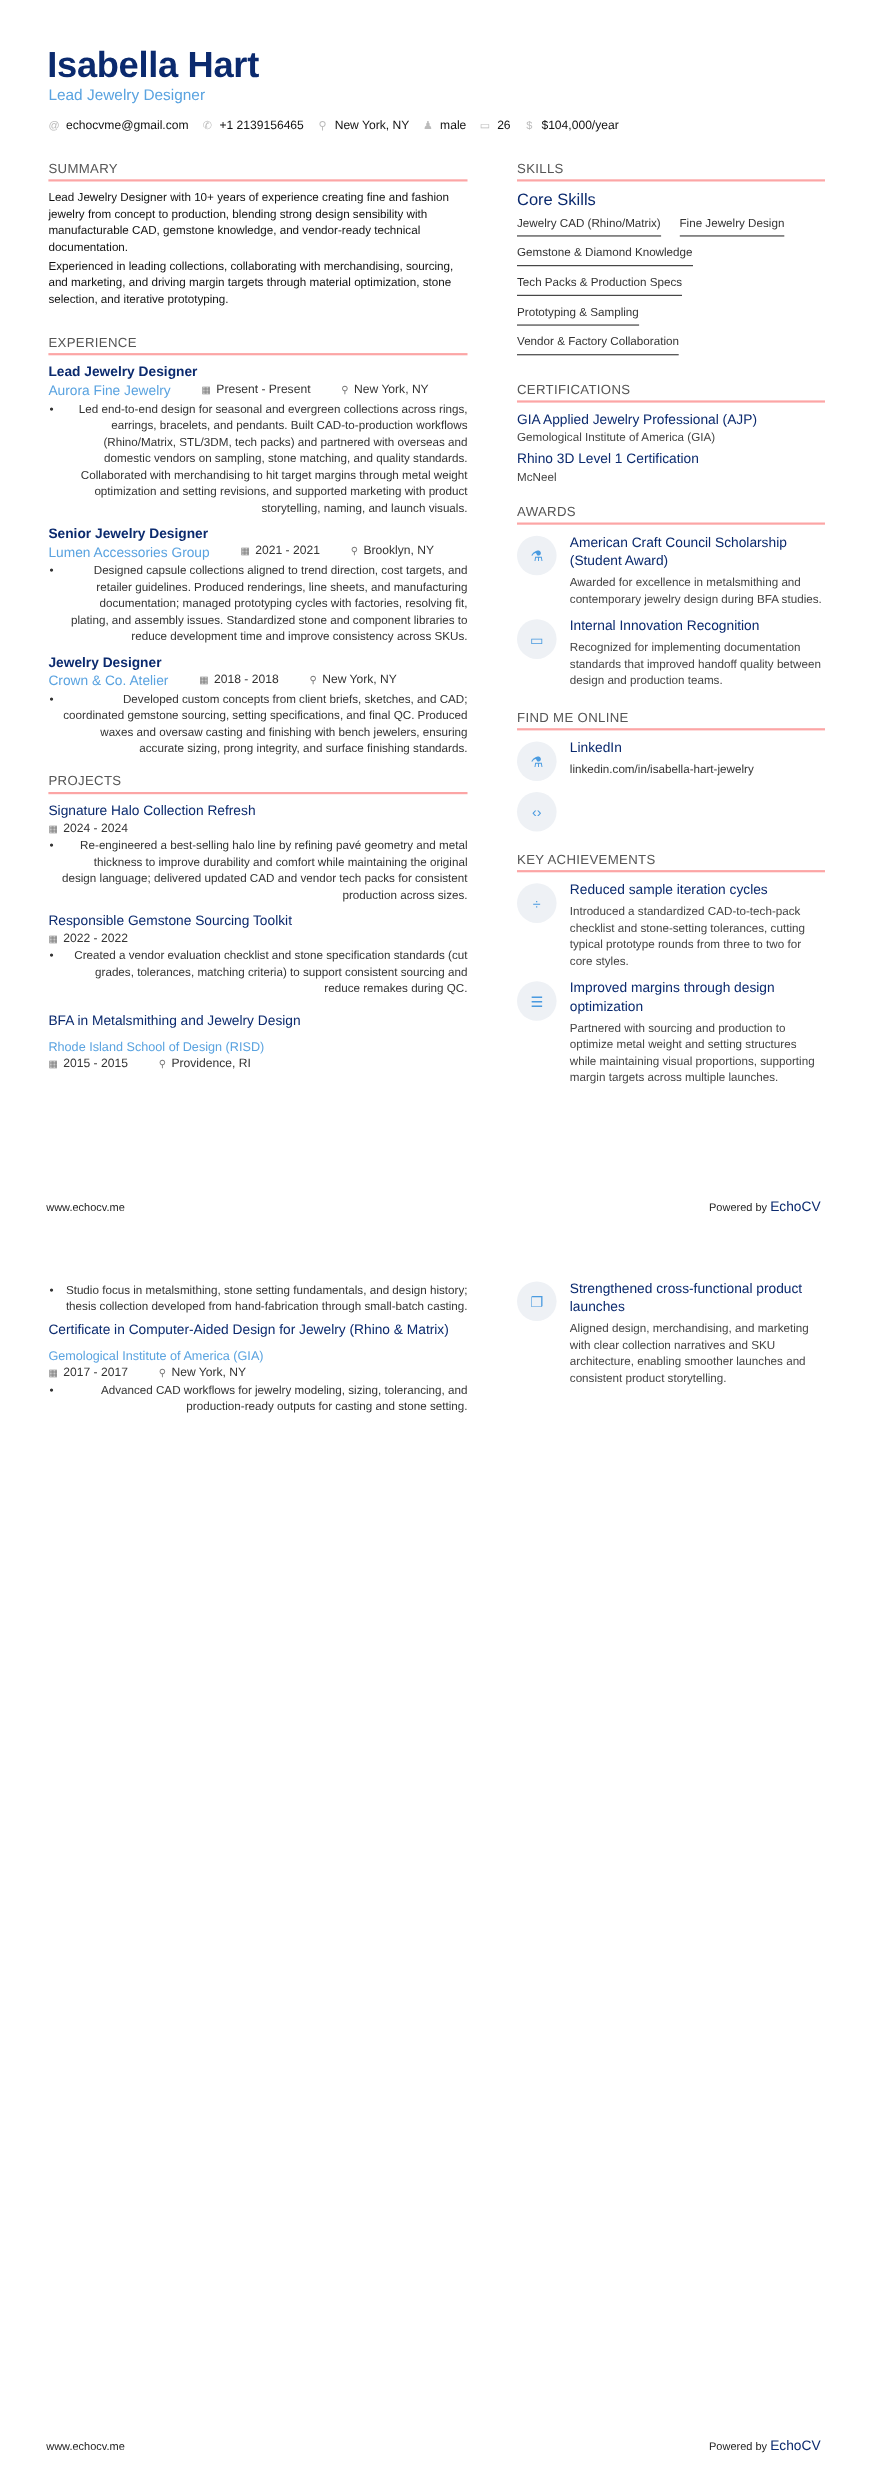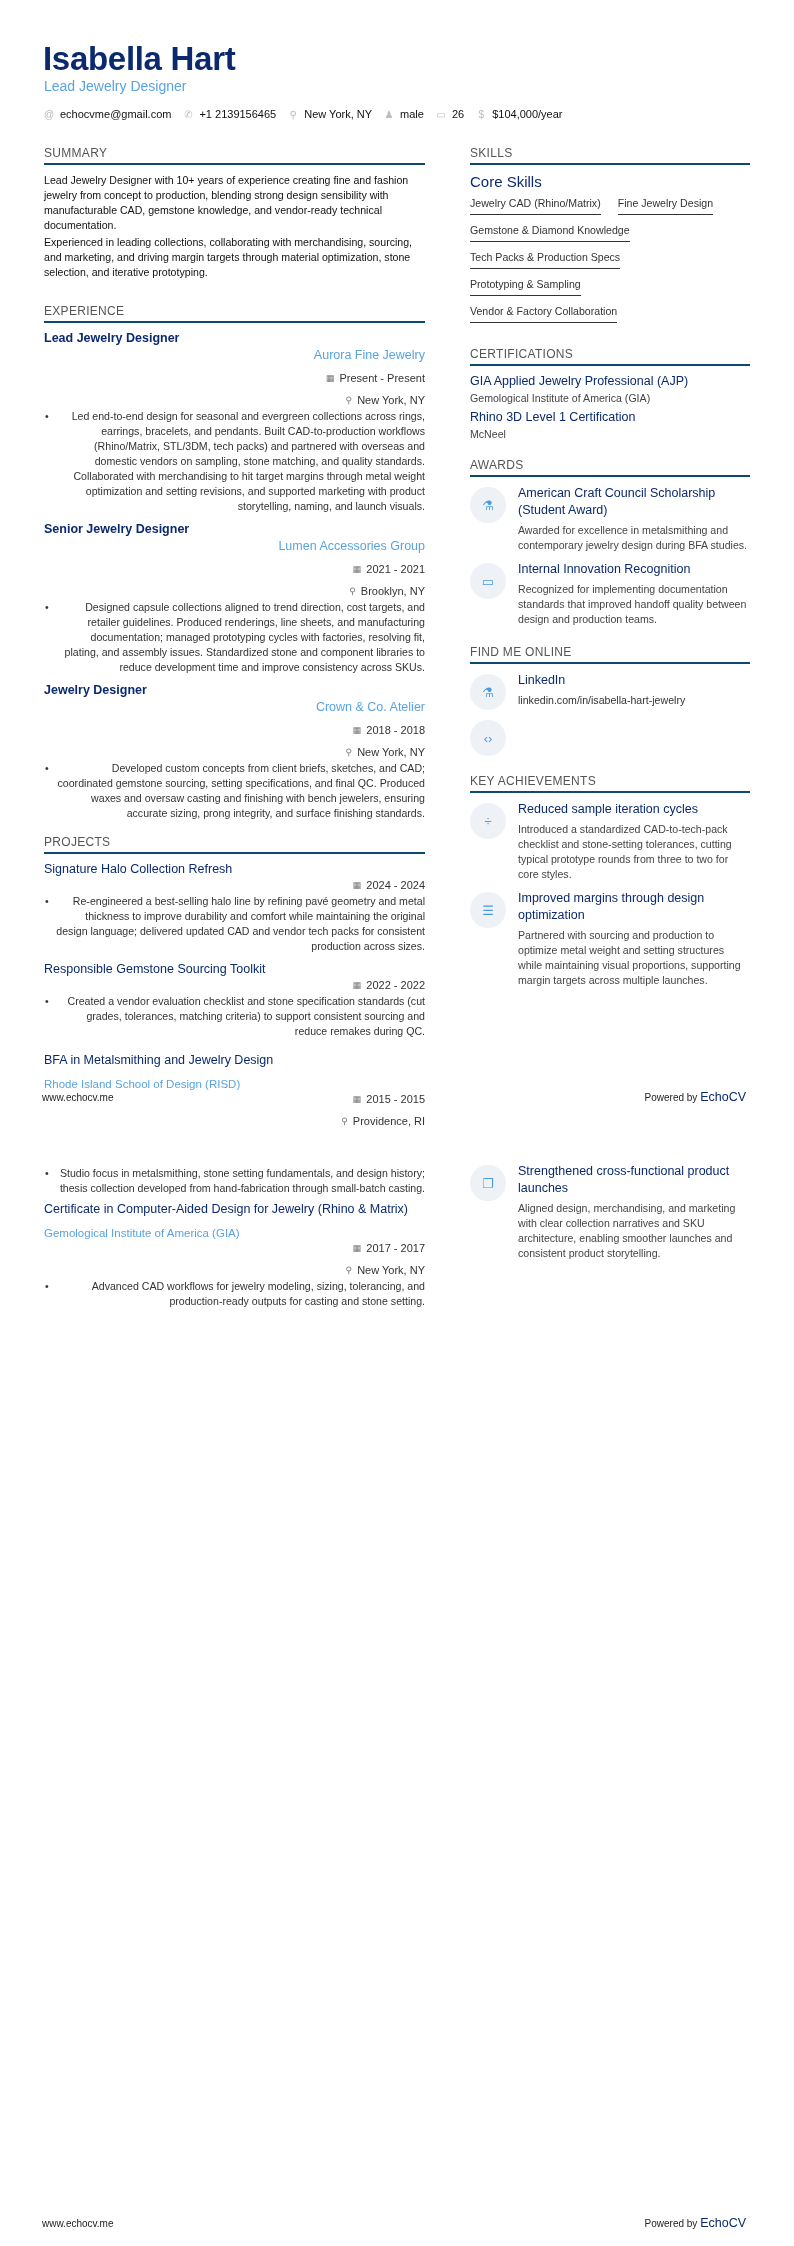--- a/index.html
+++ b/index.html
@@ -10,25 +10,25 @@
 
   .name { position: absolute; left: 43px; top: 40px; font-size: 33px; font-weight: bold; color: #0b2a6e; letter-spacing: -0.3px; }
   .role { position: absolute; left: 44px; top: 78px; font-size: 14px; color: #5aa3e0; }
   .contact { position: absolute; left: 44px; top: 108px; display: flex; gap: 12px; font-size: 11px; color: #111; align-items: center; }
   .contact .ci { display: flex; align-items: center; gap: 6px; }
   .contact .ico { color: #bbb; font-size: 10px; width: 10px; text-align: center; }
 
   .col-left { position: absolute; left: 44px; width: 381px; }
   .col-right { position: absolute; left: 470px; width: 280px; }
 
-  .sec-title { font-size: 12px; color: #555; letter-spacing: 0.3px; padding-bottom: 3px; border-bottom: 2px solid #0c4a6e; margin-bottom: 8px; }
+  .sec-title { font-size: 12px; color: #555; letter-spacing: 0.3px; padding-bottom: 3px; border-bottom: 2px solid #fca5a5; margin-bottom: 8px; }
   .para { font-size: 10.6px; line-height: 15px; color: #111; }
 
   .job-title { font-size: 12.5px; font-weight: bold; color: #0b2a6e; margin-top: 4px; }
-  .meta { display: flex; align-items: flex-end; gap: 10px; margin-top: 3px; font-size: 11px; color: #333; flex-direction: column; }
+  .meta { display: flex; align-items: flex-start; gap: 28px; margin-top: 3px; font-size: 11px; color: #333; }
   .company { color: #5aa3e0; font-size: 12.5px; }
   .meta .m { display: flex; align-items: center; gap: 5px; }
   .meta .mi { color: #777; font-size: 9px; }
   ul.bul { list-style: none; margin-top: 3px; margin-bottom: 8px; text-align: right; }
   ul.bul li { position: relative; padding-left: 12px; font-size: 10.6px; line-height: 15px; color: #333; }
   ul.bul li::before { content: "•"; position: absolute; left: 1px; top: 0; color: #333; }
 
   .proj-title { font-size: 12.5px; color: #0b2a6e; margin-top: 4px; }
   .edu-inst { font-size: 11.5px; color: #5aa3e0; margin-top: 11px; }
 

